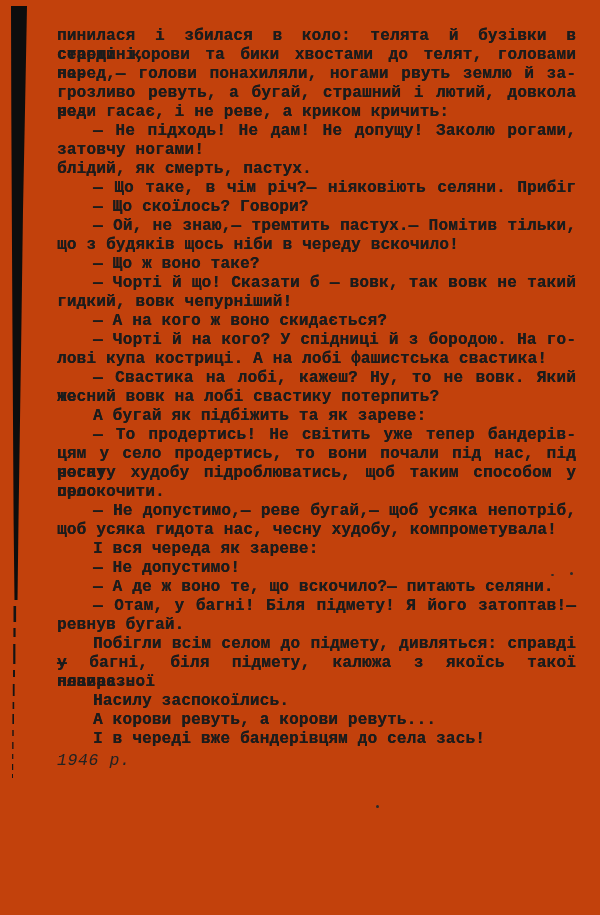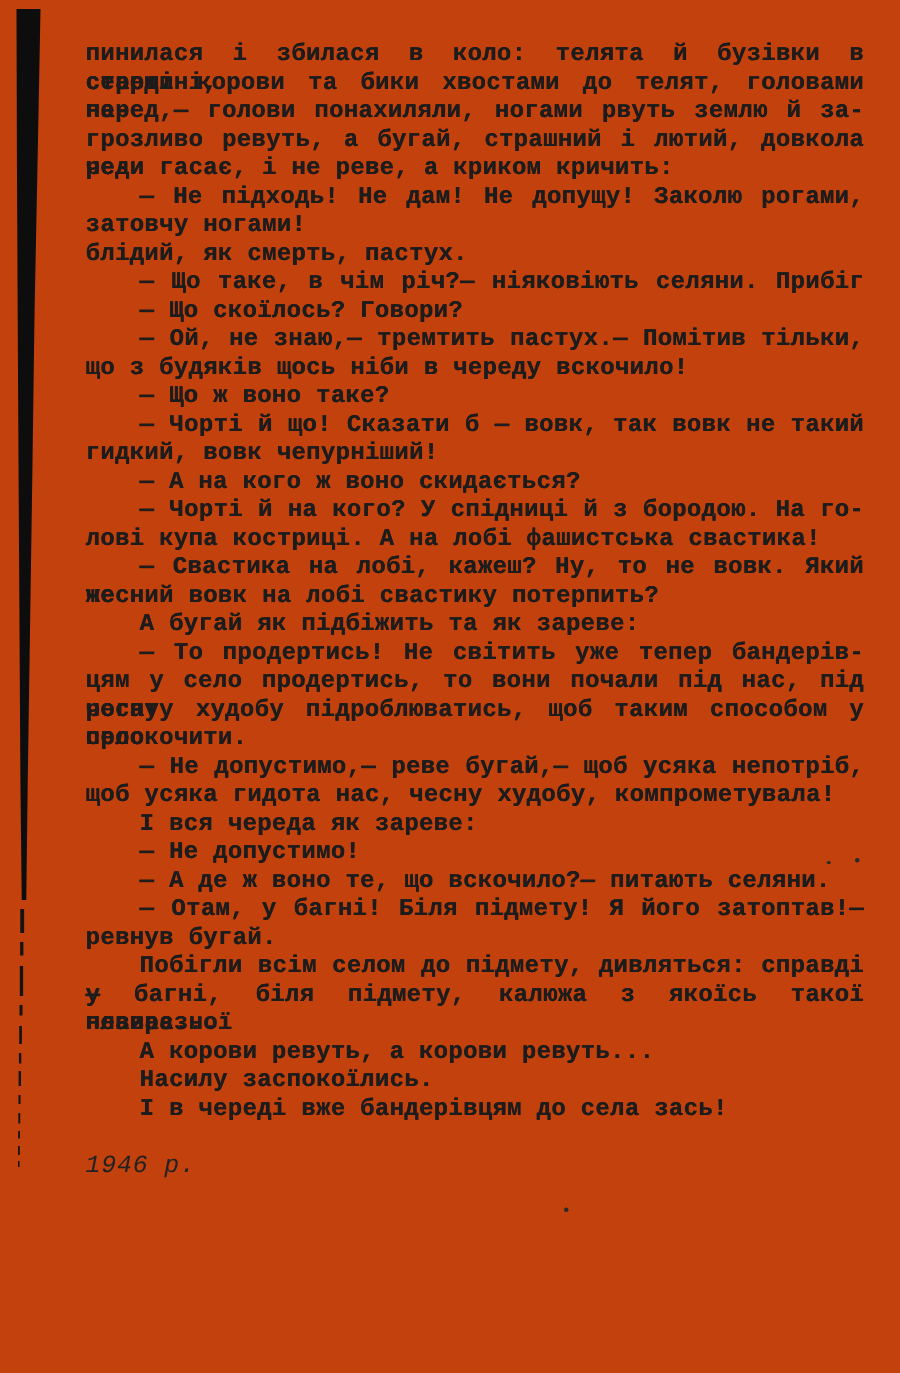--- a/index.html
+++ b/index.html
@@ -37,21 +37,21 @@
     text-shadow: 0.2px 0 0 currentColor;
   }
   .line.j {
     text-align: justify;
     text-align-last: justify;
   }
   .line.indent {
     text-indent: 36px;
   }
   .date-line {
-    margin-top: 18px;
+    margin-top: 2px;
     font-size: 16.5px;
     font-style: italic;
     font-weight: 400;
     letter-spacing: 0.6px;
     color: #222;
   }
   .speck {
     position: absolute;
     background: #2a2a2a;
     border-radius: 50%;
@@ -110,22 +110,22 @@
         <div class="line j indent">— Не допустимо,— реве бугай,— щоб усяка непотріб,</div>
         <div class="line">щоб усяка гидота нас, чесну худобу, компрометувала!</div>
         <div class="line indent">І вся череда як зареве:</div>
         <div class="line indent">— Не допустимо!</div>
         <div class="line indent">— А де ж воно те, що вскочило?— питають селяни.</div>
         <div class="line j indent">— Отам, у багні! Біля підмету! Я його затоптав!—</div>
         <div class="line">ревнув бугай.</div>
         <div class="line j indent">Побігли всім селом до підмету, дивляться: справді —</div>
         <div class="line j">у багні, біля підмету, калюжа з якоїсь такої невиразної</div>
         <div class="line">плаває...</div>
+        <div class="line indent">Насилу заспокоїлись.</div>
         <div class="line indent">А корови ревуть, а корови ревуть...</div>
-        <div class="line indent">Насилу заспокоїлись.</div>
         <div class="line indent">І в череді вже бандерівцям до села зась!</div>
       </div>
     <div class="date-line">1946 р.</div>
   </div>
 
   <div class="speck" style="left:475px;top:342px;width:2px;height:2px;"></div>
   <div class="speck" style="left:551px;top:574px;width:3px;height:2px;"></div>
   <div class="speck" style="left:570px;top:572px;width:3px;height:3px;"></div>
   <div class="speck" style="left:376px;top:805px;width:3px;height:3px;"></div>
 

